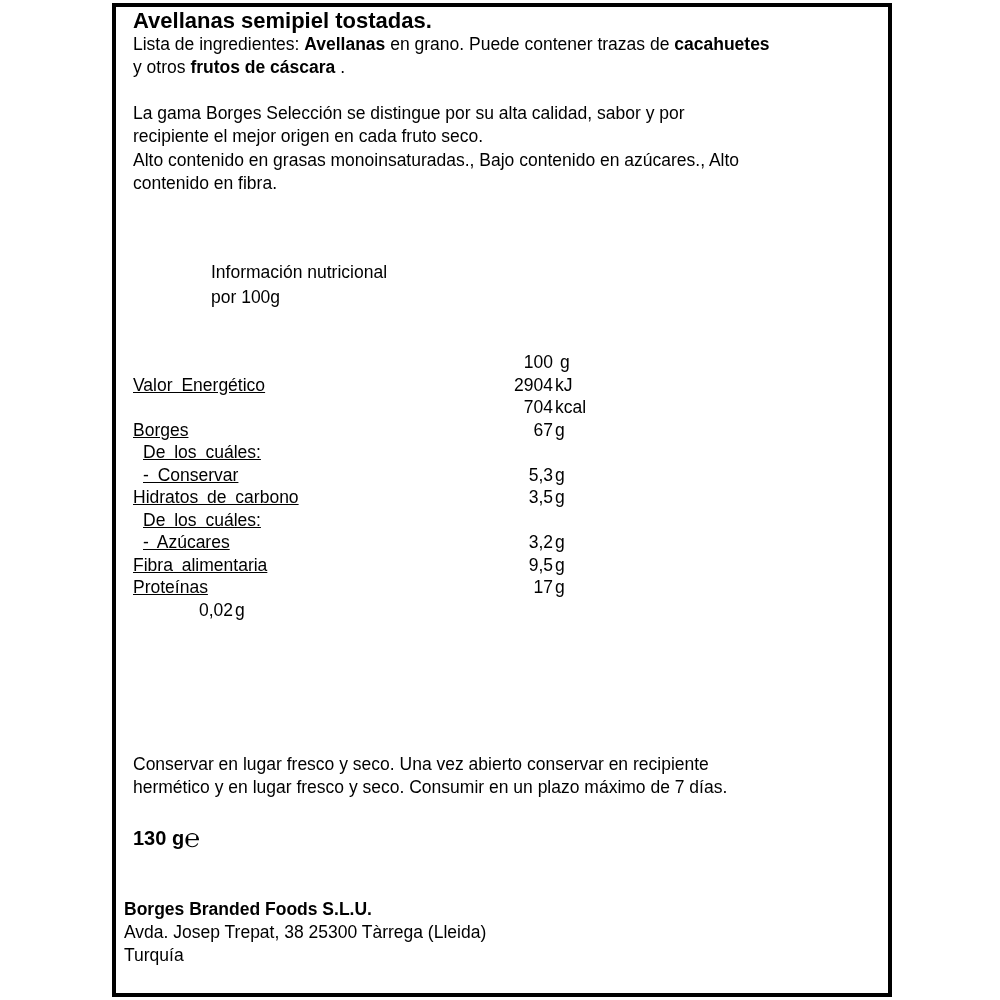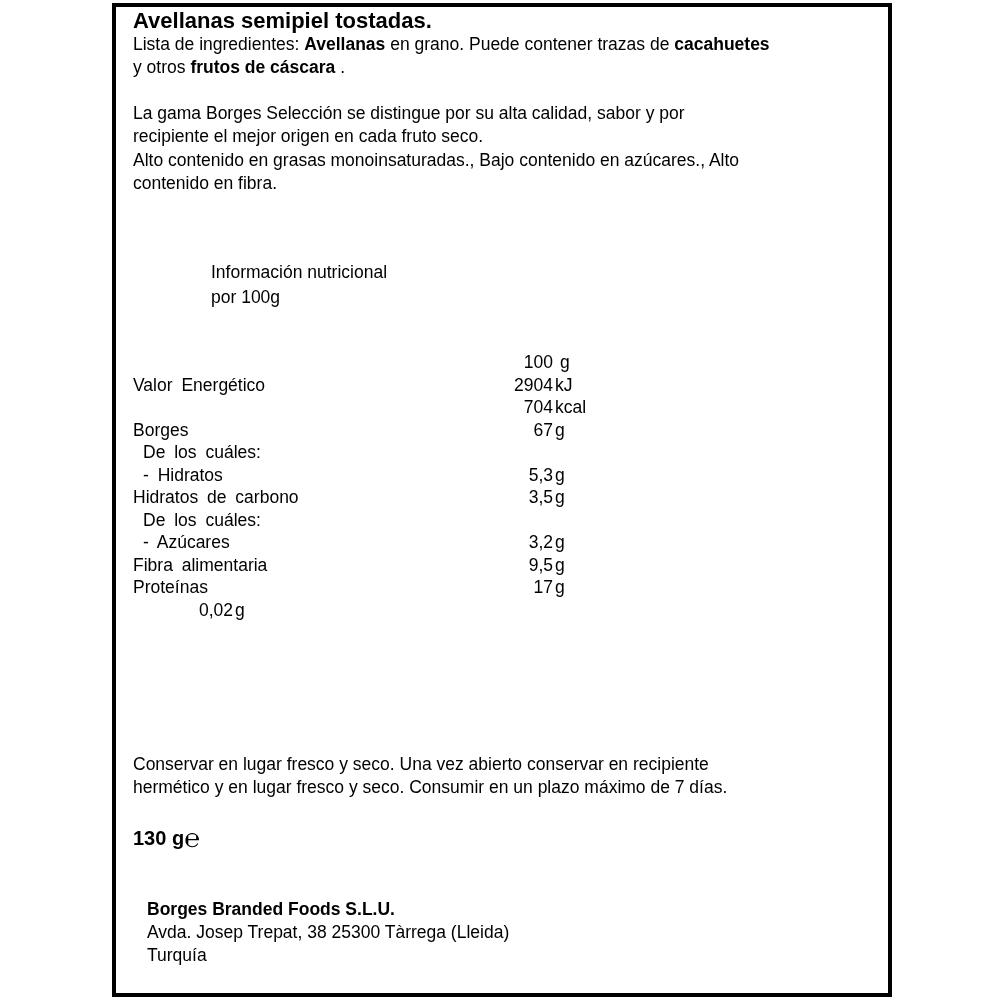--- a/index.html
+++ b/index.html
@@ -75,20 +75,21 @@
     align-items: flex-end;
     height: 22.5px;
     font-size: 17.5px;
     line-height: 22.5px;
   }
   .nut-label {
     box-sizing: border-box;
     width: 320px;
     word-spacing: 4px;
     white-space: nowrap;
+    text-decoration: underline;
   }
   .nut-row.indent .nut-label { padding-left: 10px; }
   .nut-num {
     width: 100px;
     text-align: right;
     white-space: nowrap;
   }
   .nut-unit {
     padding-left: 2px;
     text-align: left;
@@ -114,21 +115,21 @@
     line-height: 26px;
     white-space: nowrap;
   }
   .net-weight .esign {
     font-weight: normal;
     font-size: 26px;
     vertical-align: -2px;
   }
   .manufacturer {
     position: absolute;
-    left: 31px;
+    left: 8px;
     top: 891px;
     margin: 0;
     font-size: 17.5px;
     line-height: 23px;
     white-space: nowrap;
   }
   .manufacturer .name { font-weight: bold; }
   b { font-weight: bold; }
 </style>
 </head>
@@ -171,21 +172,21 @@
         <span class="nut-unit">g</span>
       </div>
 
       <div class="nut-row indent">
         <span class="nut-label">De los cuáles:</span>
         <span class="nut-num"></span>
         <span class="nut-unit"></span>
       </div>
 
       <div class="nut-row indent">
-        <span class="nut-label">- Hidratos</span>
+        <span class="nut-label">- Conservar</span>
         <span class="nut-num">5,3</span>
         <span class="nut-unit">g</span>
       </div>
 
       <div class="nut-row">
         <span class="nut-label">Hidratos de carbono</span>
         <span class="nut-num">3,5</span>
         <span class="nut-unit">g</span>
       </div>
 

